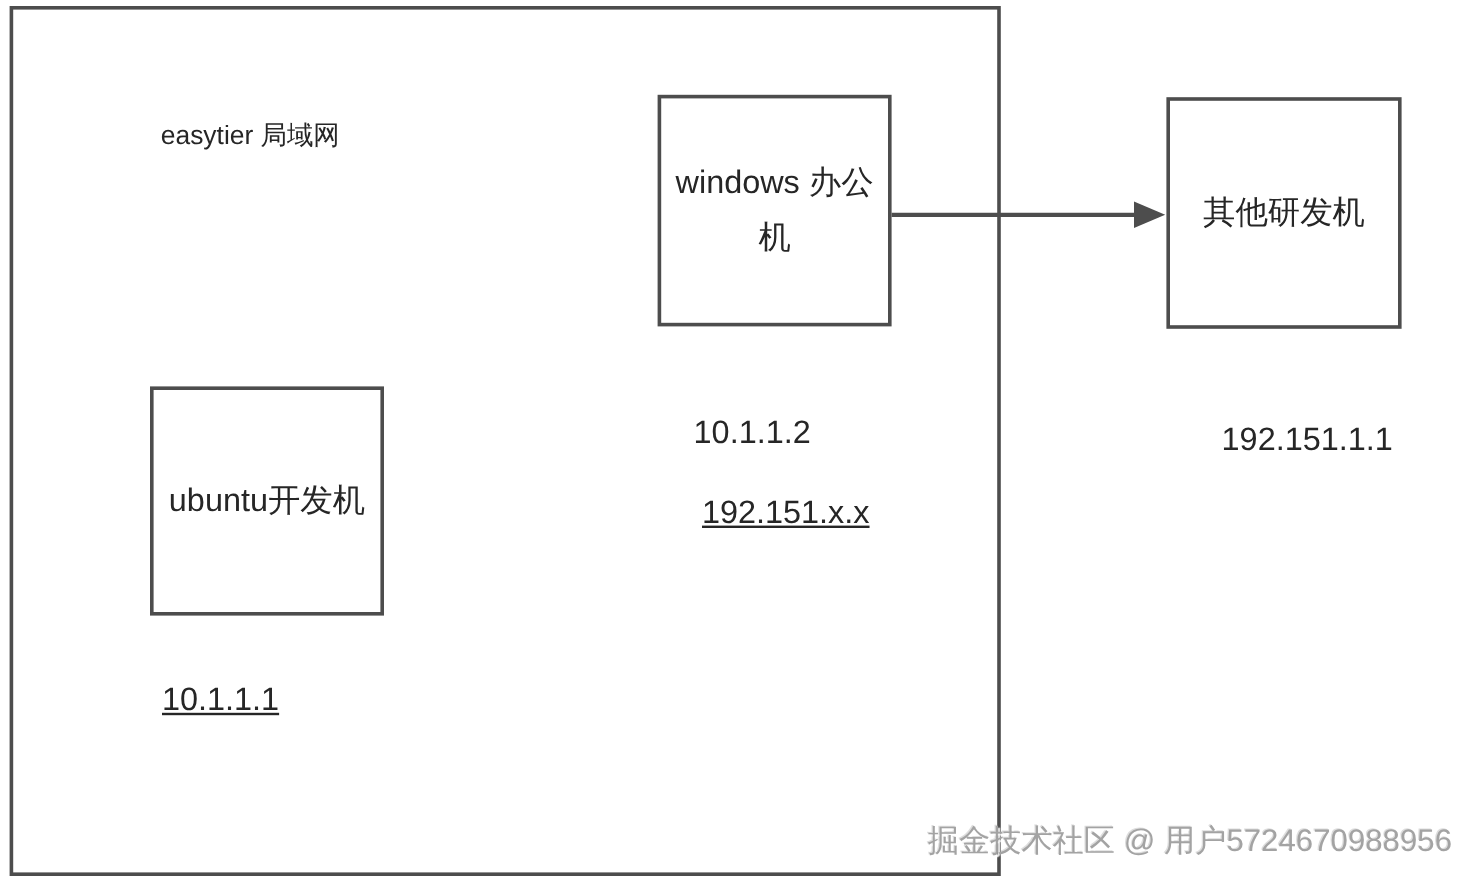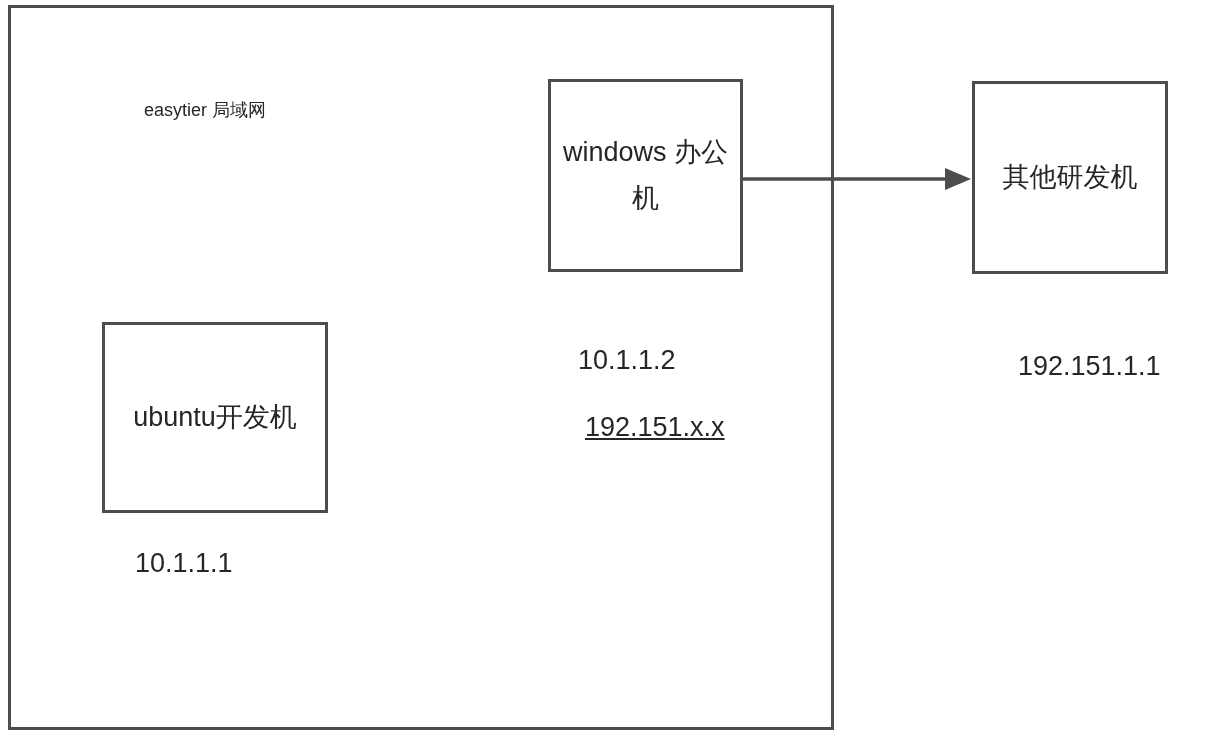--- a/index.html
+++ b/index.html
@@ -23,49 +23,49 @@
   }
   .lan-boundary {
     position: absolute;
     left: 8px; top: 5px;
     width: 826px; height: 725px;
     border: 3px solid var(--line);
     background: transparent;
   }
   .lan-label {
     position: absolute;
-    left: 144px; top: 98px;
-    font-size: 18px;
+    left: 134px; top: 98px;
+    font-size: 22px;
     color: var(--text);
     white-space: nowrap;
   }
   .node {
     position: absolute;
     border: 3px solid var(--line);
     background: var(--bg);
     display: flex;
     align-items: center;
     justify-content: center;
     text-align: center;
     font-size: 27px;
     color: var(--text);
     line-height: 1.7;
   }
   .node-windows { left: 548px; top: 79px;  width: 195px; height: 193px; justify-content: center; }
   .node-windows .node-label { width: 172px; }
   .node-other   { left: 972px; top: 81px;  width: 196px; height: 193px; align-items: center; }
-  .node-ubuntu  { left: 102px; top: 322px; width: 226px; height: 191px; }
+  .node-ubuntu  { left: 125px; top: 322px; width: 195px; height: 191px; }
   .ip-label {
     position: absolute;
     font-size: 27px;
     color: var(--text);
     text-align: left;
     white-space: nowrap;
   }
-  .ip-ubuntu    { left: 135px;  top: 548px; width: 180px; }
+  .ip-ubuntu    { left: 135px;  top: 568px; width: 180px; text-decoration: underline; }
   .ip-windows-1 { left: 578px;  top: 345px; width: 180px; }
   .ip-windows-2 { left: 585px;  top: 412px; width: 220px; text-decoration: underline; }
   .ip-other     { left: 1018px; top: 351px; width: 220px; }
   .arrow-layer {
     position: absolute;
     left: 0; top: 0;
     width: 1224px; height: 738px;
     pointer-events: none;
     color: var(--line);
   }
@@ -105,14 +105,15 @@
 
   <div class="ip-label ip-windows-2">192.151.x.x</div>
 
   <div class="ip-label ip-other">192.151.1.1</div>
 
   <svg class="arrow-layer" width="1224" height="738" viewBox="0 0 1224 738" xmlns="http://www.w3.org/2000/svg">
     <line x1="743" y1="179" x2="948" y2="179" stroke="currentColor" stroke-width="3.5"></line>
     <polygon points="971,179 945,168 945,190" fill="currentColor"></polygon>
   </svg>
 
+  <div class="watermark">掘金技术社区 @ 用户5724670988956</div>
 
 </div>
 
 </body></html>

